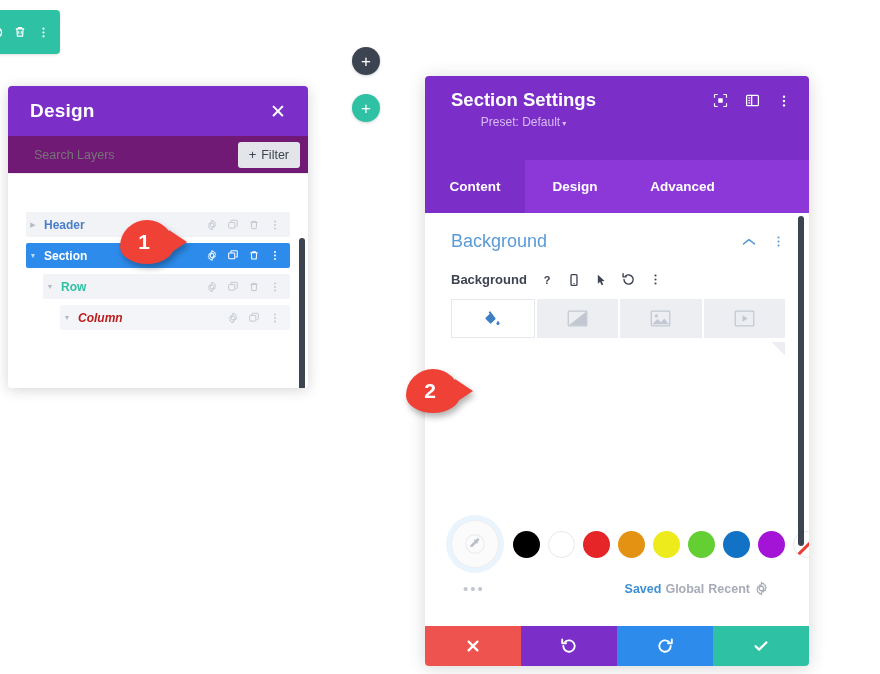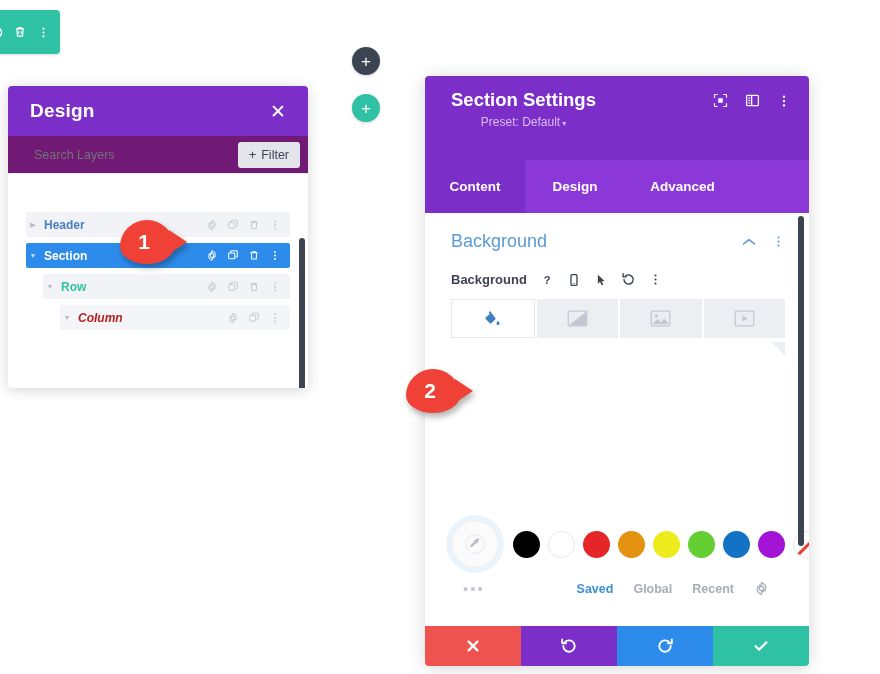--- a/index.html
+++ b/index.html
@@ -194,21 +194,21 @@
   #sw-none{
     position:relative;background:#fff;border:1px solid #e4e6ea;box-sizing:border-box;
     overflow:hidden;
   }
   #sw-none::after{
     content:"";position:absolute;left:50%;top:-3px;width:2.5px;height:33px;
     background:#ee3b33;transform:translateX(-50%) rotate(45deg);
   }
   #dots-row{display:flex;align-items:center;justify-content:space-between;margin-top:13px;}
   #dots{padding-left:12px;color:#c3c7d1;font-size:15px;letter-spacing:2px;line-height:1;cursor:pointer;}
-  #picker-tabs{display:flex;align-items:center;gap:20px;padding-right:18px;}
+  #picker-tabs{display:flex;align-items:center;gap:4px;padding-right:18px;}
   #picker-tabs .pt{font-size:12.5px;font-weight:700;color:#a7acb8;cursor:pointer;}
   #picker-tabs .pt.active{color:#3e8fd4;}
   #picker-gear{cursor:pointer;display:flex;align-items:center;}
 
   
   #ss-actions{display:flex;height:40px;flex:0 0 auto;}
   #ss-actions .act{
     flex:1 1 0;display:flex;align-items:center;justify-content:center;cursor:pointer;
   }
   #act-cancel{background:#ef5350;}

